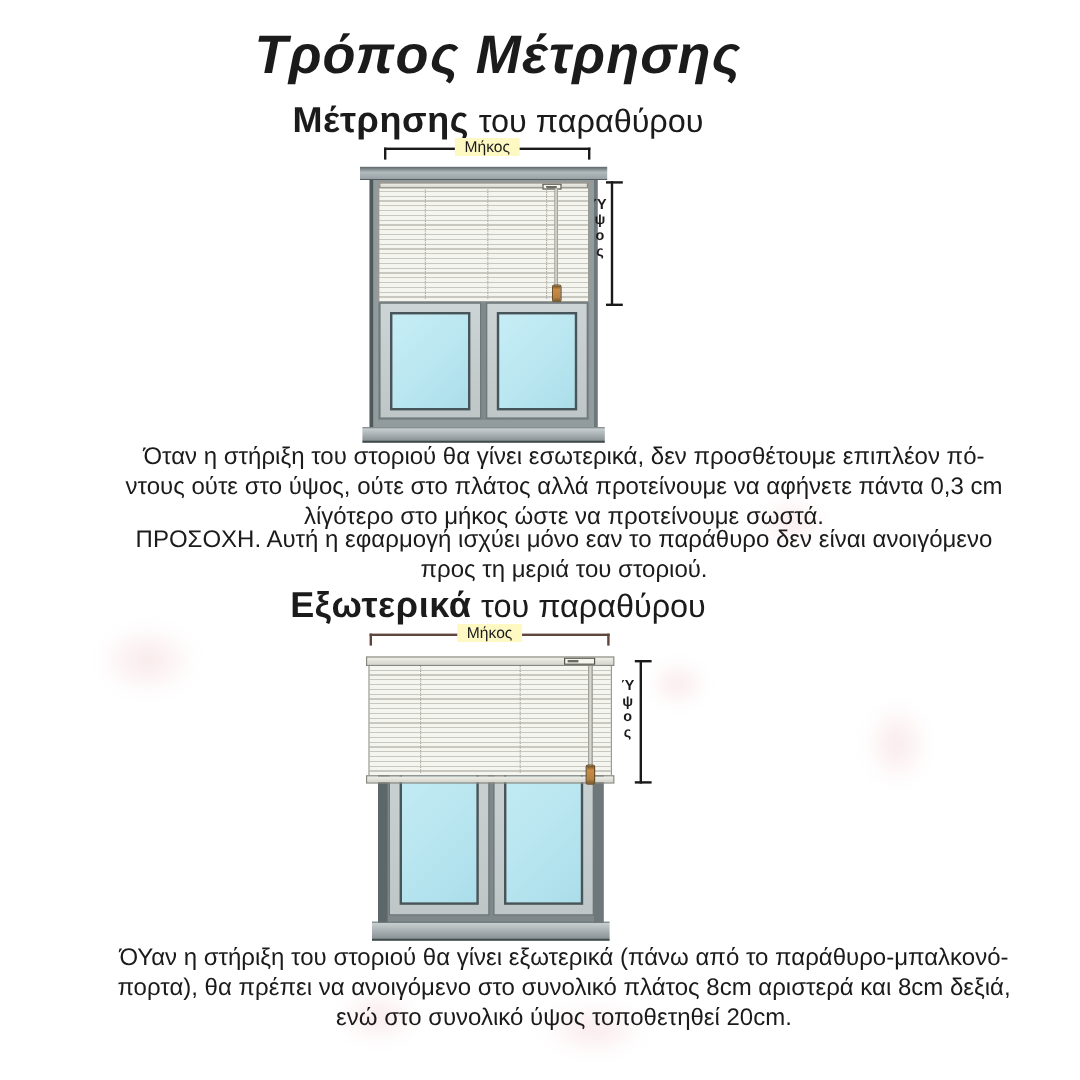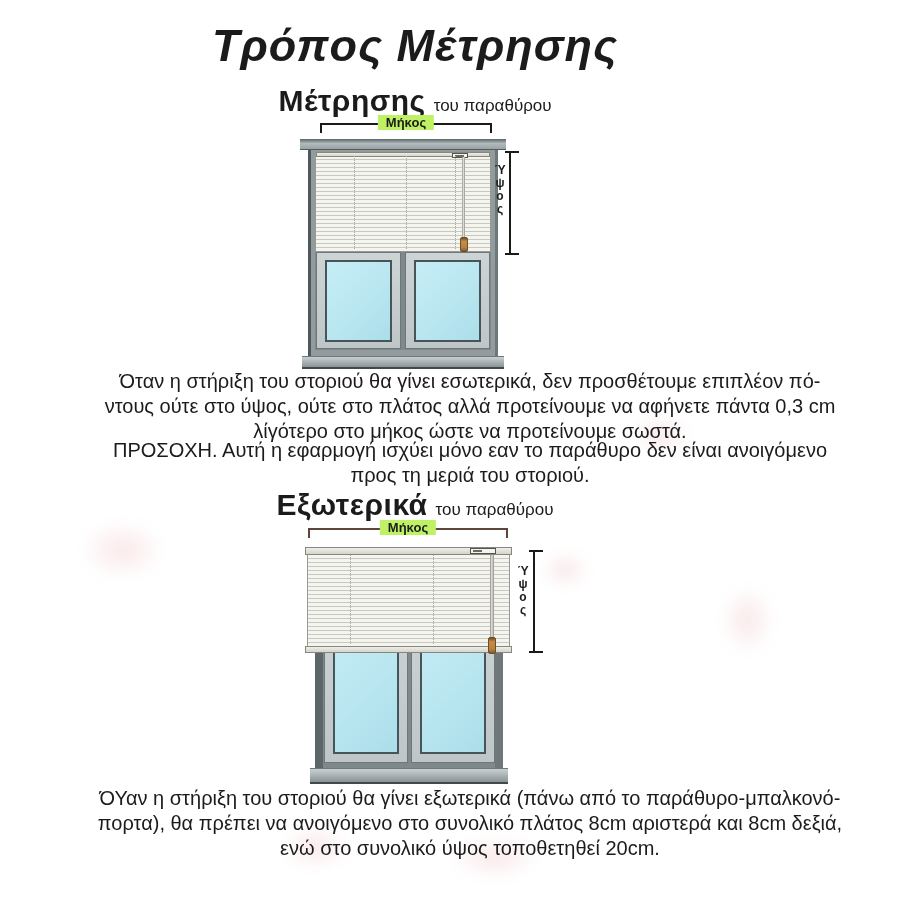--- a/index.html
+++ b/index.html
@@ -10,31 +10,31 @@
     color:#1b1b1b;
   }
   .abs{position:absolute;}
   
   .page-title{
     left:0;top:20px;width:830px;text-align:center;
     font-size:45px;font-weight:bold;font-style:italic;letter-spacing:1px;
   }
   .section-heading{left:0;width:830px;text-align:center;}
   .section-heading .h-main{font-size:30px;font-weight:bold;letter-spacing:.5px;}
-  .section-heading .h-sub{font-size:17px;font-weight:normal;margin-left:8px;}
+  .section-heading .h-sub{font-size:27px;font-weight:normal;margin-left:8px;}
   
   .para{left:0;width:900px;text-align:center;font-size:20px;line-height:25px;padding-left:20px;}
   
   .dim-h{border-top:2px solid #1a1a1a;}
   .dim-h .tick{position:absolute;top:-2px;width:2px;height:10px;background:#1a1a1a;}
   .dim-h .tick.l{left:0;}
   .dim-h .tick.r{right:0;}
   .dim-h .dimlabel{
     position:absolute;top:-10px;left:50%;transform:translateX(-50%);
-    background:#bef264;padding:0 8px;font-size:13px;font-weight:bold;white-space:nowrap;
+    background:#fef9c3;padding:0 8px;font-size:13px;font-weight:normal;white-space:nowrap;
   }
   .dim-h.outside{border-top-color:#5f463c;}
   .dim-h.outside .tick{background:#5f463c;}
   .dim-v{border-left:2px solid #1a1a1a;}
   .dim-v .tick{position:absolute;left:-6px;width:14px;height:2px;background:#1a1a1a;}
   .dim-v .tick.t{top:0;}
   .dim-v .tick.b{bottom:0;}
   .vletters{
     display:flex;flex-direction:column;align-items:center;
     font-size:12px;font-weight:bold;line-height:13px;

